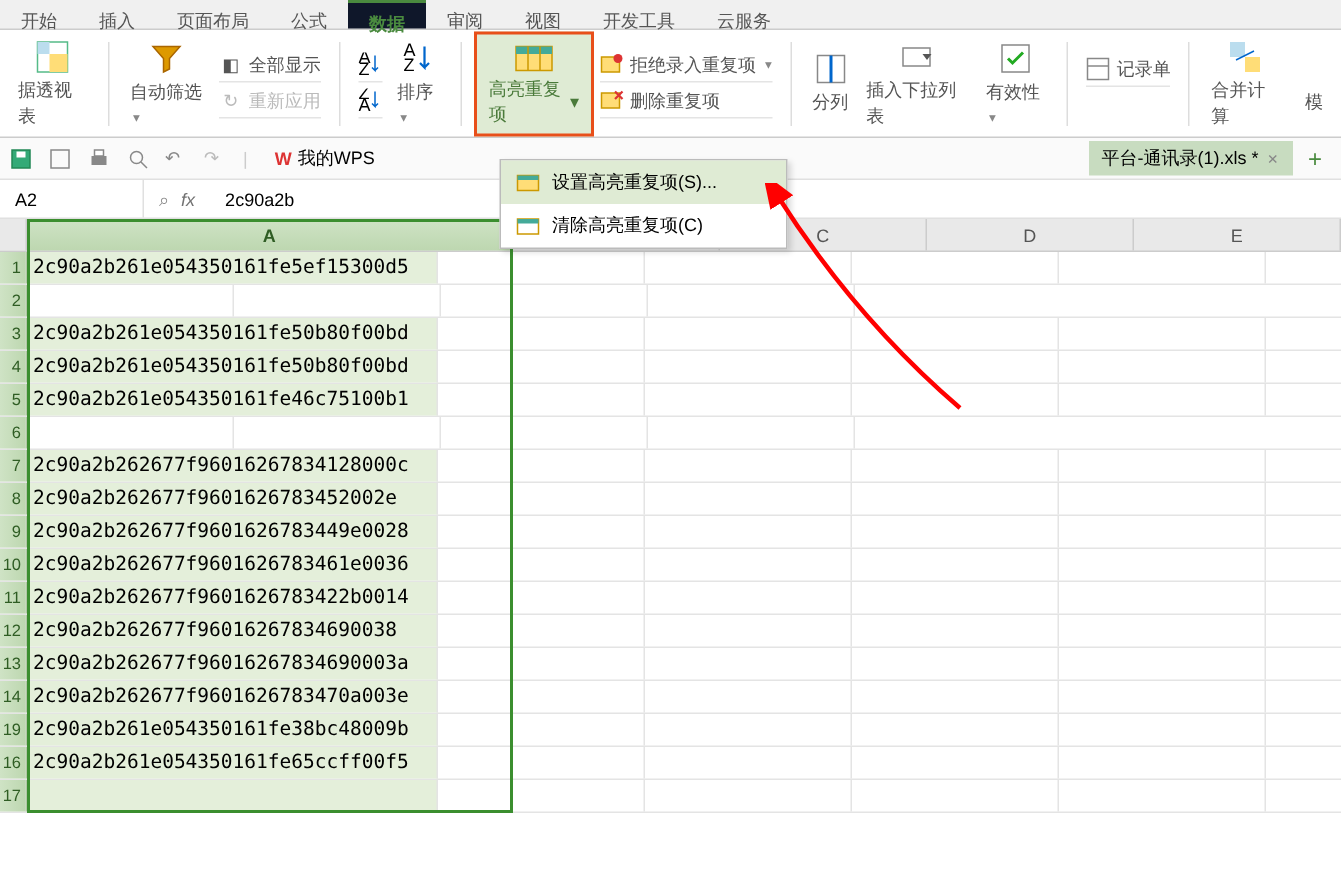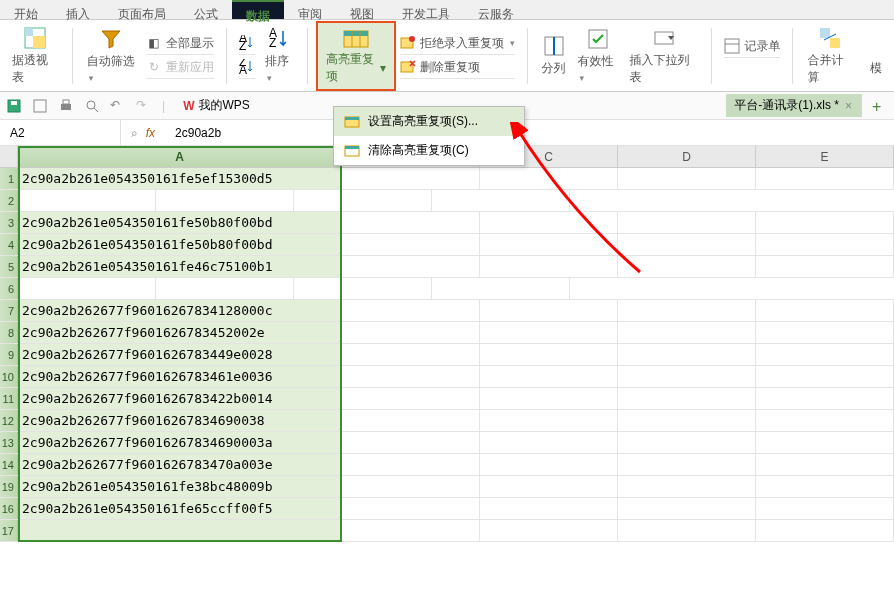--- a/index.html
+++ b/index.html
@@ -34,37 +34,37 @@
 .dropdown .item .mi { width: 16px; height: 16px; }
 
 
 .qbar { display: flex; align-items: center; height: 28px; padding: 0 6px; gap: 10px; border-bottom: 1px solid #e0e0e0; background: #fafafa; }
 .qbar .qicon { width: 16px; height: 16px; cursor: pointer; }
 .doctab { display: flex; align-items: center; gap: 4px; padding: 3px 8px; }
 .doctab.on { background: #c8dcc0; }
 .doctab .x { color: #888; cursor: pointer; padding: 0 2px; }
 
 .fxbar { display: flex; align-items: center; height: 26px; border-bottom: 1px solid #e0e0e0; }
-.namebox { width: 121px; padding: 0 10px; border-right: 1px solid #e0e0e0; height: 100%; display: flex; align-items: center; }
+.namebox { width: 96px; padding: 0 10px; border-right: 1px solid #e0e0e0; height: 100%; display: flex; align-items: center; }
 .fxicons { display: flex; gap: 8px; padding: 0 10px; }
 .fxval { padding: 0 10px; flex: 1; font-family: monospace; }
 
 
 .grid { position: relative; }
 .colhdr { display: flex; height: 22px; background: #e9e9e9; border-bottom: 1px solid #ccc; }
 .corner { width: 18px; background: #e9e9e9; border-right: 1px solid #ccc; }
 .ch { border-right: 1px solid #ccc; text-align: center; line-height: 22px; color: #555; }
 .ch.A { width: 324px; background: linear-gradient(#cfe3c5,#bdd7b0); color: #2f5d24; font-weight: bold; }
 .ch.o { width: 138px; }
 
 .rows { }
 .row { display: flex; height: 22px; border-bottom: 1px solid #e4e4e4; }
 .rh { width: 18px; background: linear-gradient(90deg,#cfe3c5,#bdd7b0); border-right: 1px solid #b0c8a4; text-align: right; padding-right: 3px; line-height: 22px; font-size: 11px; color: #2f5d24; }
 .cell { border-right: 1px solid #e4e4e4; padding: 0 4px; line-height: 22px; font-family: monospace; font-size: 13px; white-space: nowrap; overflow: hidden; }
-.cell.A { width: 324px; }
+.cell.A { width: 274px; }
 .cell.o { width: 138px; }
 .dup { background: #e4efda; }
 .sel { outline: 2px solid #3b8e2f; outline-offset: -2px; background: #fff; }
 .colA-outline { position: absolute; left: 18px; top: 0; width: 324px; height: 396px; border: 2px solid #3b8e2f; pointer-events: none; }
 
 
 .arrow { position: absolute; left: 510px; top: 122px; z-index: 30; pointer-events: none; }
 
 svg { display: block; }
 .dd::after { content: "▾"; font-size: 9px; margin-left: 2px; color: #888; }
@@ -195,34 +195,34 @@
           <svg width="24" height="24">
             <rect x="3" y="3" width="18" height="18" fill="none" stroke="#888"></rect>
             <line x1="12" y1="3" x2="12" y2="21" stroke="#06c" stroke-width="2"></line>
           </svg>
         </span>
       <span>分列</span>
     </div>
     <div class="big-btn">
       <span class="icon">
           <svg width="24" height="24">
+            <rect x="3" y="6" width="18" height="12" fill="#fff" stroke="#888"></rect>
+            <path d="M16 10l3 4 3-4z" fill="#555"></path>
+          </svg>
+        </span>
+      <span>插入下拉列表</span>
+    </div>
+    <div class="big-btn">
+      <span class="icon">
+          <svg width="24" height="24">
             <rect x="3" y="3" width="18" height="18" fill="none" stroke="#888"></rect>
             <path d="M7 12l3 3 7-7" stroke="#2a2" stroke-width="2" fill="none"></path>
           </svg>
         </span>
       <span class="dd">有效性</span>
-    </div>
-    <div class="big-btn">
-      <span class="icon">
-          <svg width="24" height="24">
-            <rect x="3" y="6" width="18" height="12" fill="#fff" stroke="#888"></rect>
-            <path d="M16 10l3 4 3-4z" fill="#555"></path>
-          </svg>
-        </span>
-      <span>插入下拉列表</span>
     </div>
   </div>
   <div class="ribbon-sep"></div>
   <div class="ribbon-group">
     <div class="stack">
       <div class="row">
           <span class="mini-icon">
             <svg width="16" height="16">
               <rect x="1" y="1" width="14" height="14" fill="none" stroke="#888"></rect>
               <line x1="1" y1="6" x2="15" y2="6" stroke="#888"></line>
@@ -311,21 +311,21 @@
   </div>
   <span class="qicon" style="color:#4a8a3f;font-size:16px">+</span>
 </div>
 
 <div class="fxbar">
   <div class="namebox">
       <span>A2</span>
     </div>
   <div class="fxicons">
     <span style="color:#888">⌕</span>
-    <span style="font-style:italic;color:#a16207">fx</span>
+    <span style="font-style:italic;color:#737373">fx</span>
   </div>
   <div class="fxval"><span>2c90a2b</span></div>
 </div>
 
 <div class="grid">
   <div class="colhdr">
     <div class="corner"></div>
     <div class="ch A">A</div>
     <div class="ch o">B</div>
     <div class="ch o">C</div>

